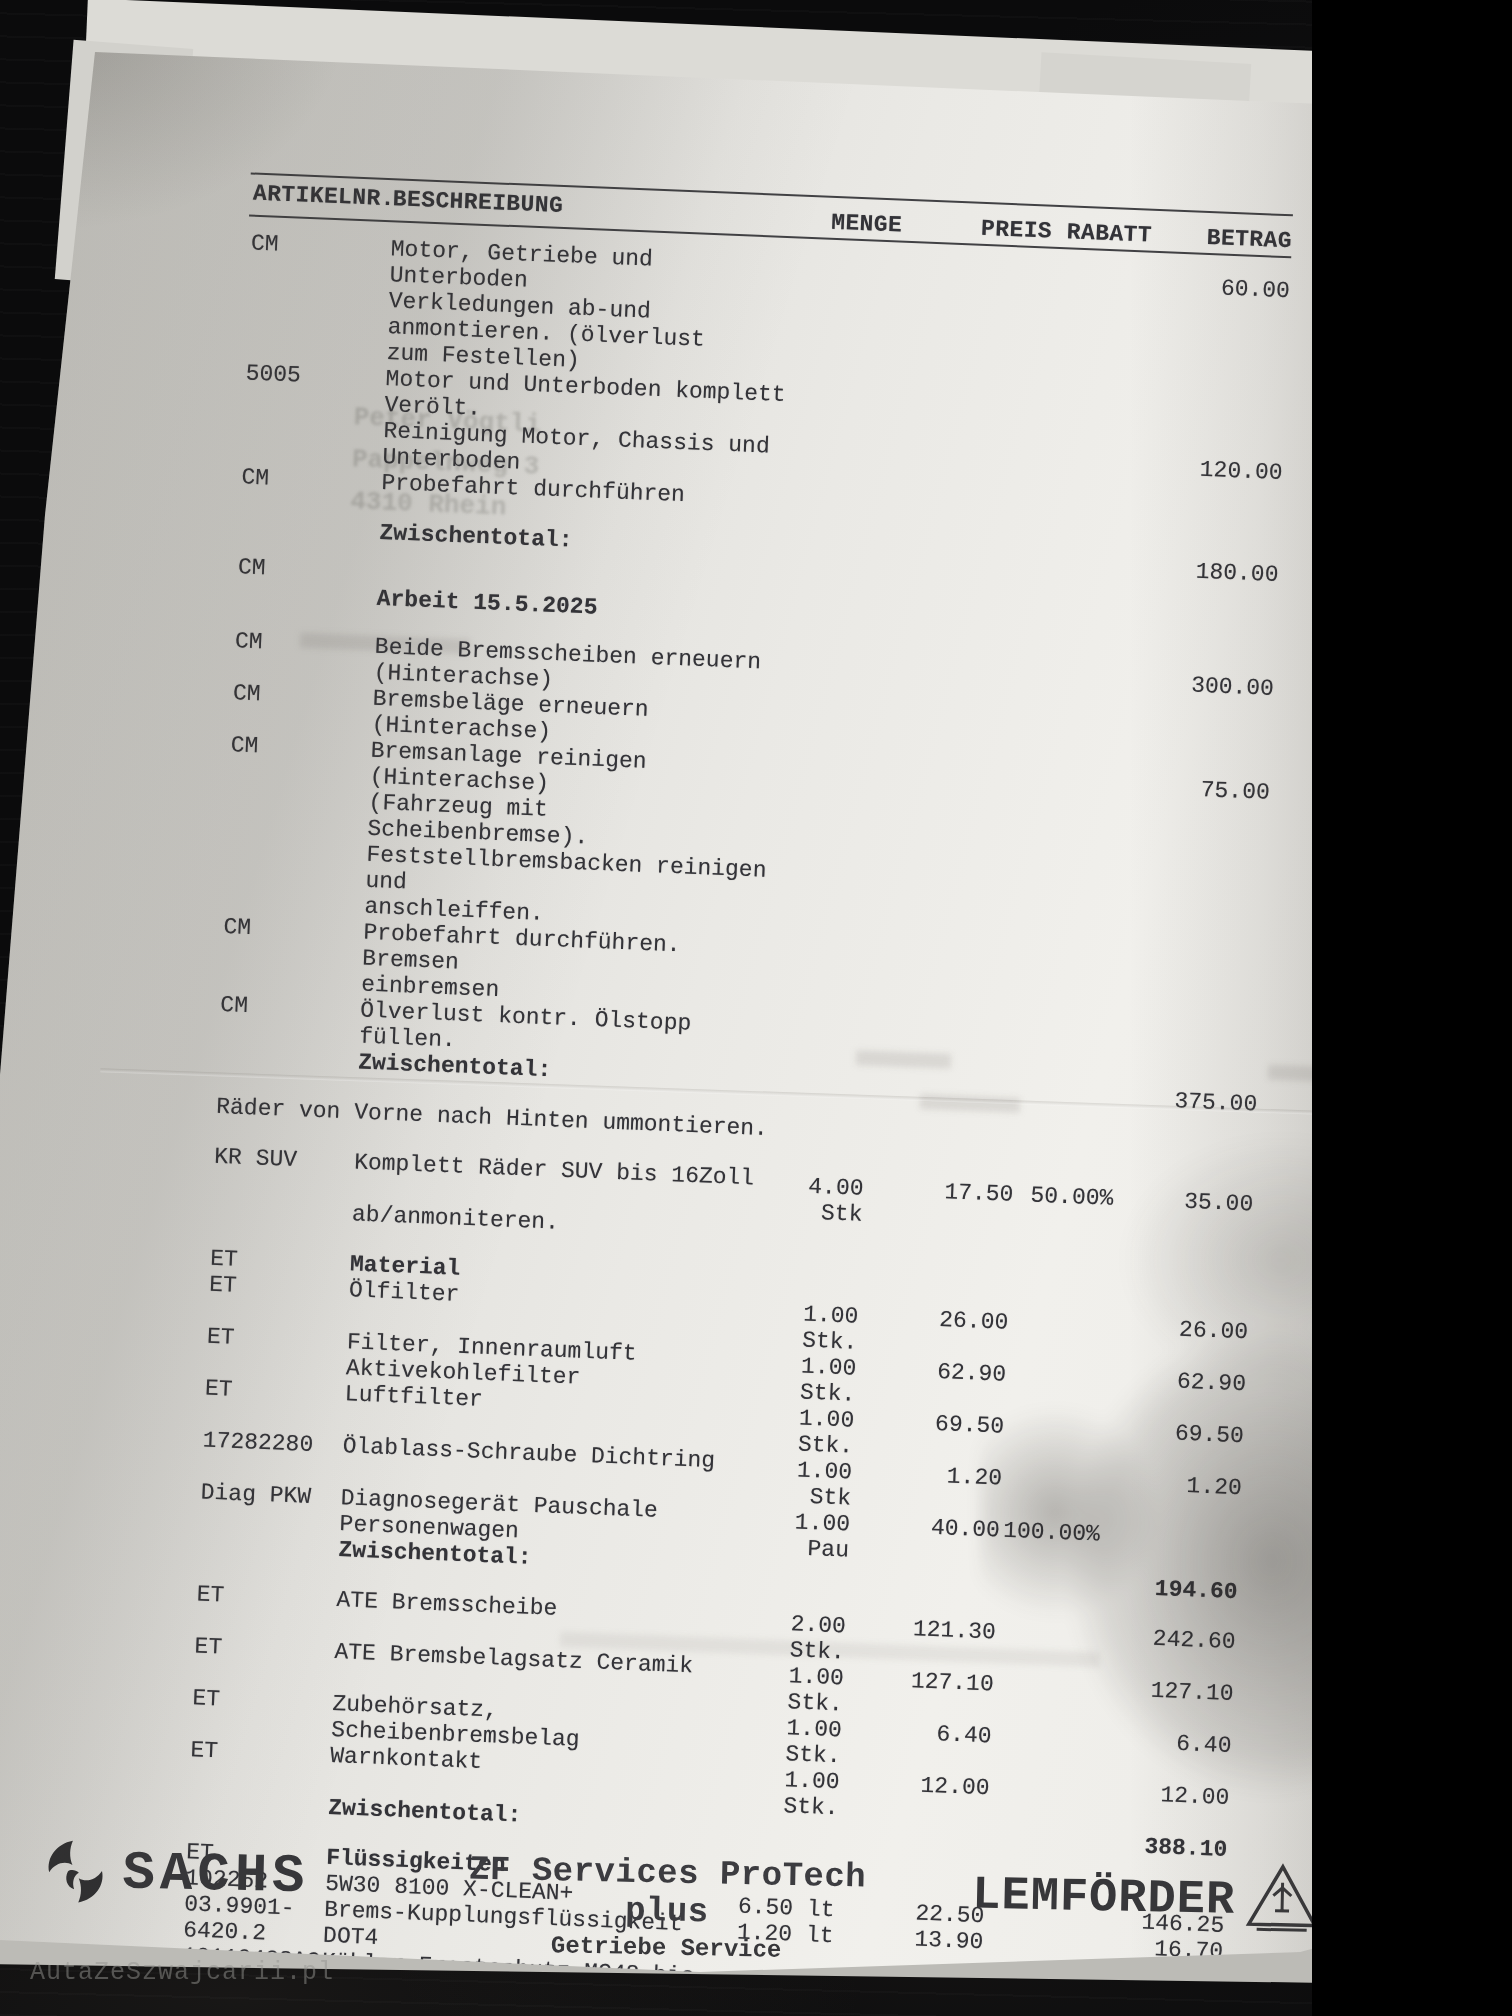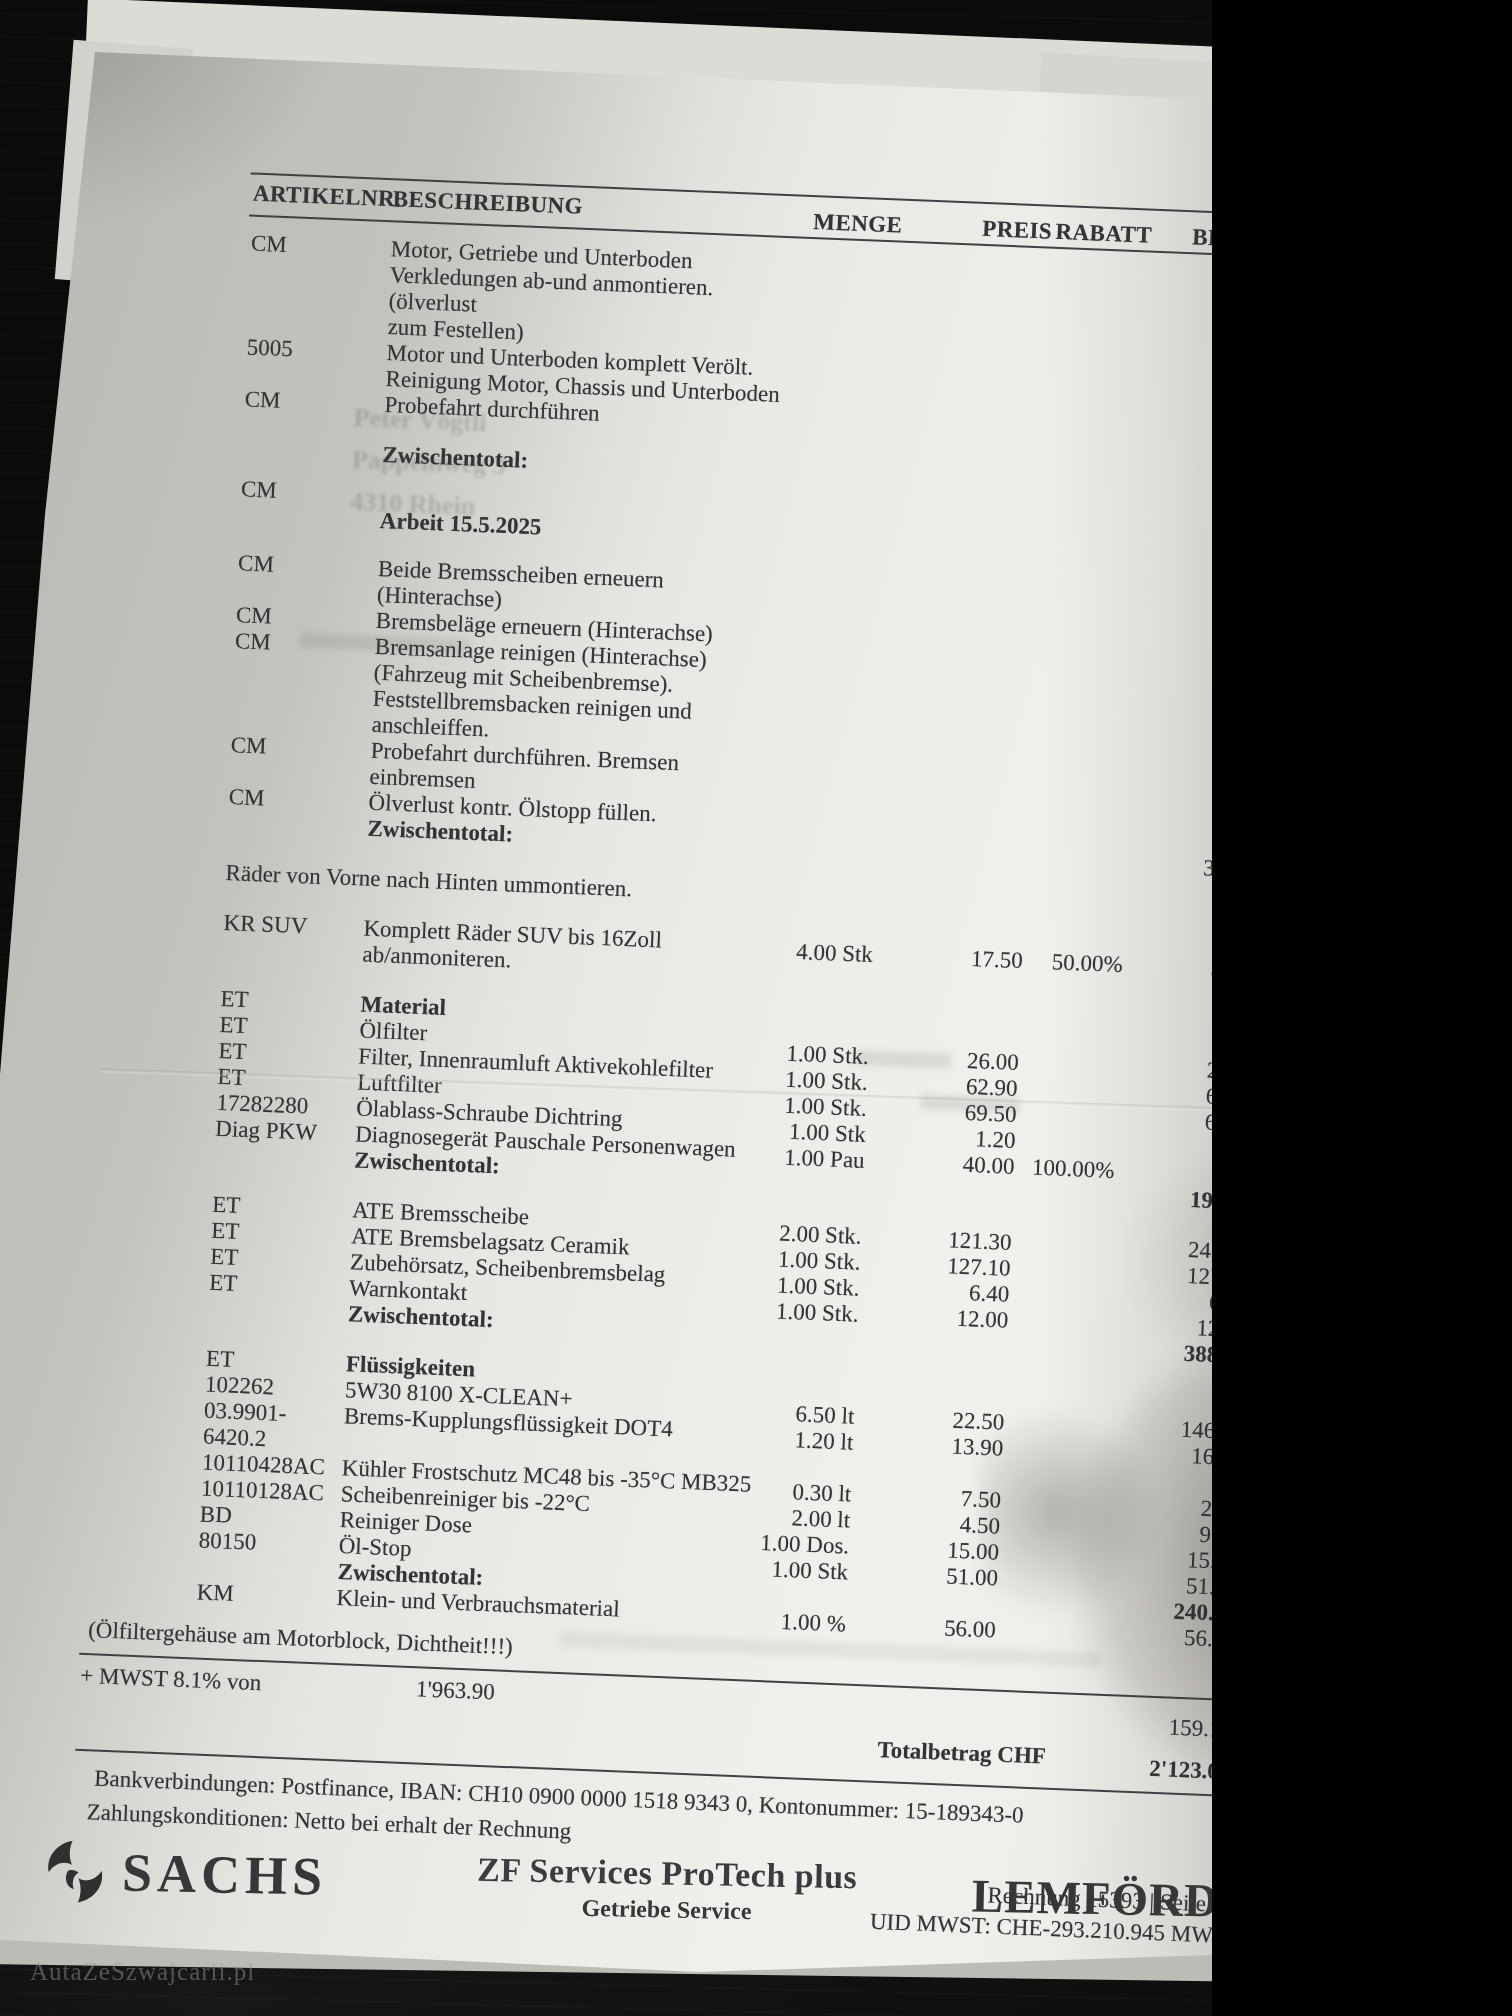--- a/index.html
+++ b/index.html
@@ -1,17 +1,17 @@
 <!DOCTYPE html>
 <html><head>
 <meta charset="utf-8">
 <style>
   html,body{margin:0;padding:0;background:#000;}
-  .stage{position:relative;width:1212px;height:2016px;overflow:hidden;
-    font-family:Liberation Serif, serif;
+  .stage{position:relative;width:1312px;height:2016px;overflow:hidden;
+    font-family:Liberation Mono, monospace;
     background:
       radial-gradient(900px 320px at 18% 99%, rgba(115,105,92,0.13), transparent 70%),
       radial-gradient(800px 280px at 72% 97%, rgba(110,100,90,0.08), transparent 70%),
       radial-gradient(600px 400px at 100% 12%, rgba(90,85,80,0.05), transparent 70%),
       repeating-linear-gradient(1.5deg, rgba(255,255,255,0.018) 0 2px, rgba(0,0,0,0) 2px 23px),
       #0b0b0c;}
   .watermark{position:absolute;left:30px;top:1958px;font-size:25px;letter-spacing:1px;
     color:rgba(148,148,144,0.5);}
   
   .undersheet{position:absolute;background:#d7d6d1;}

